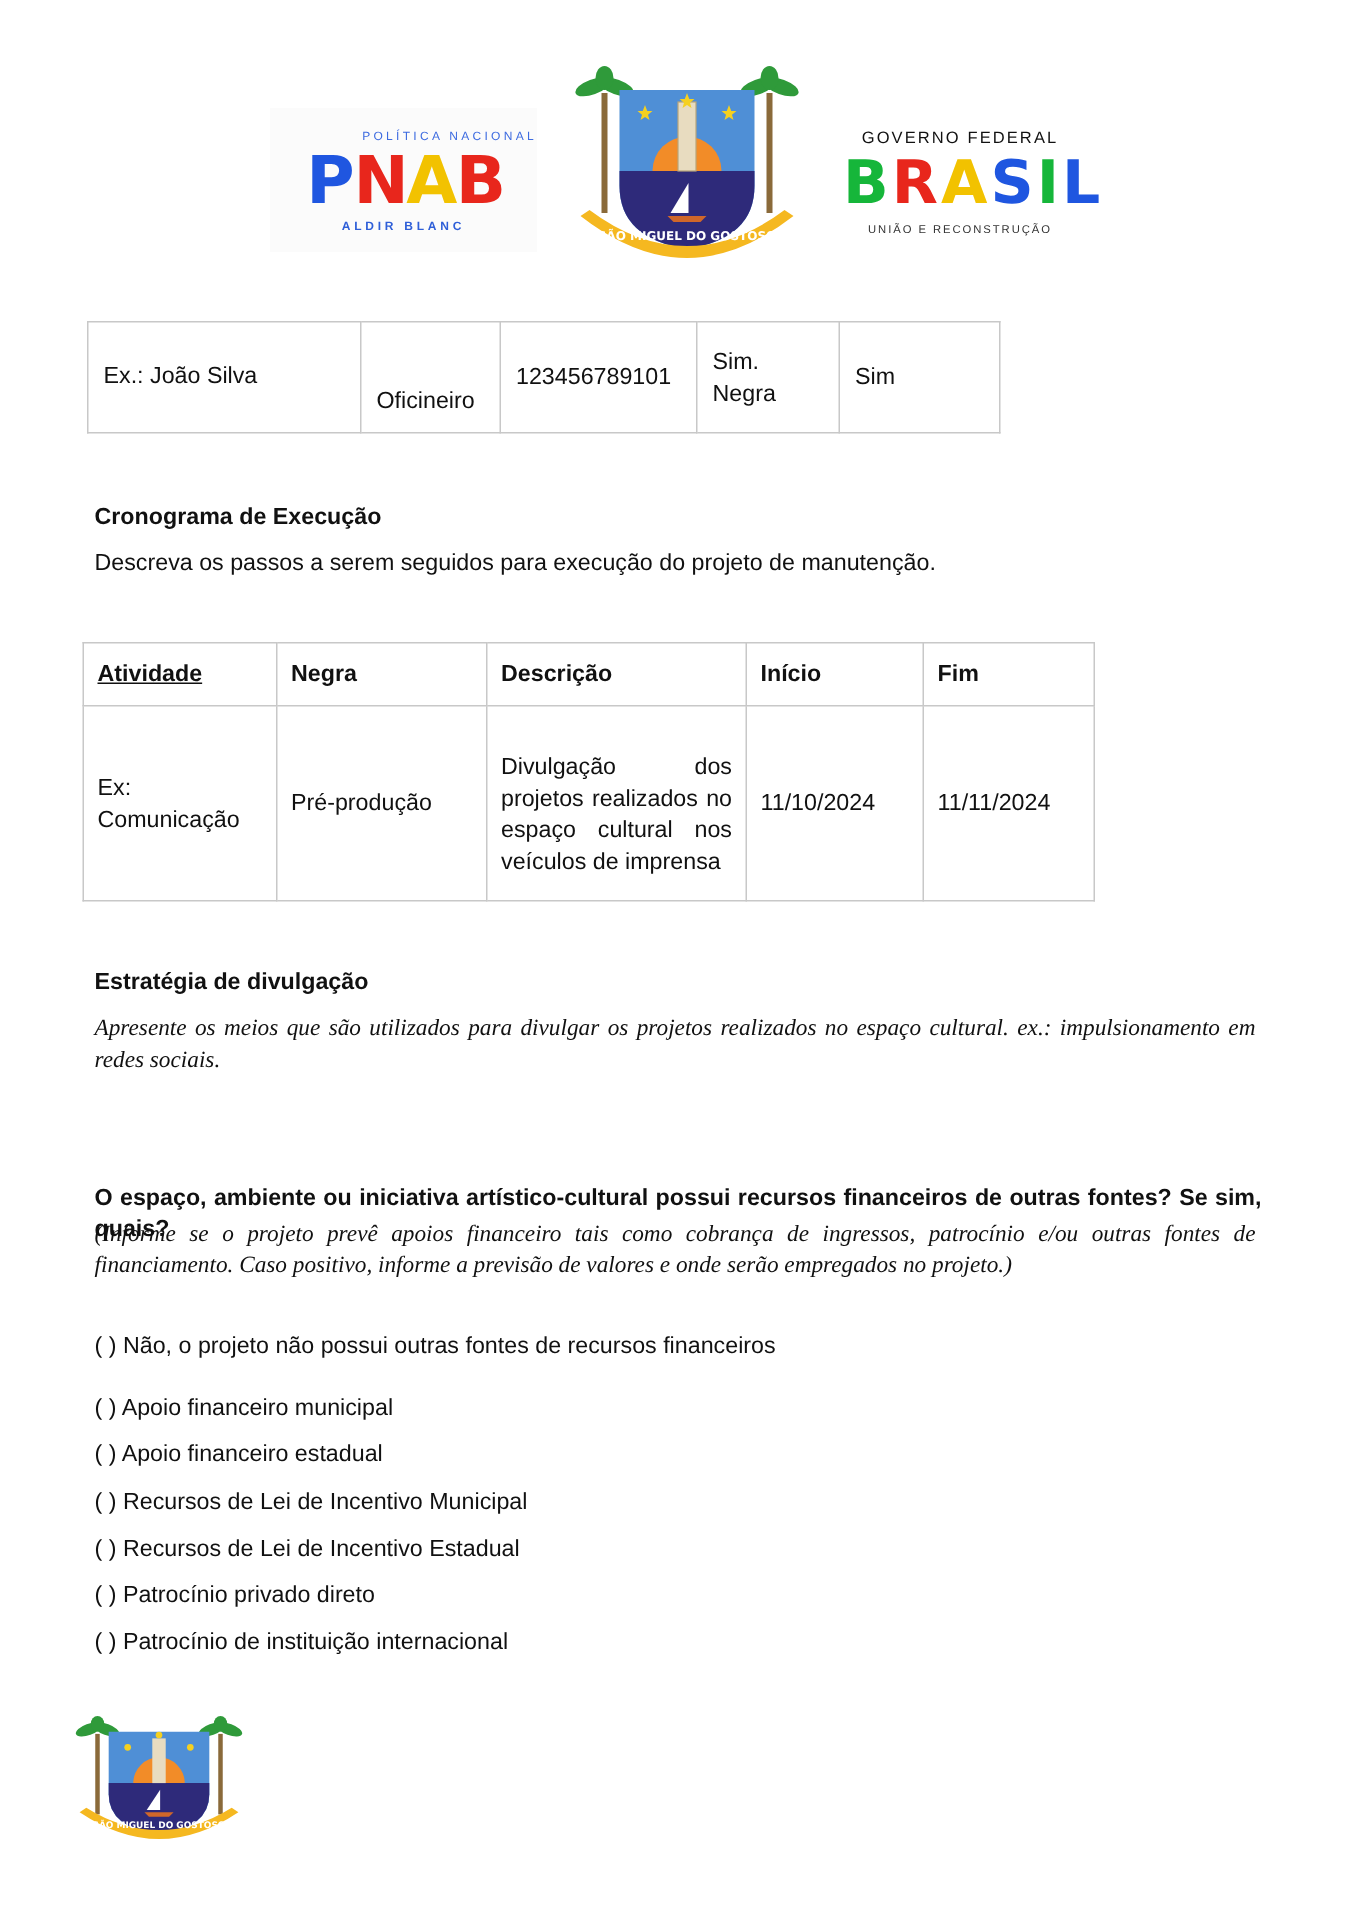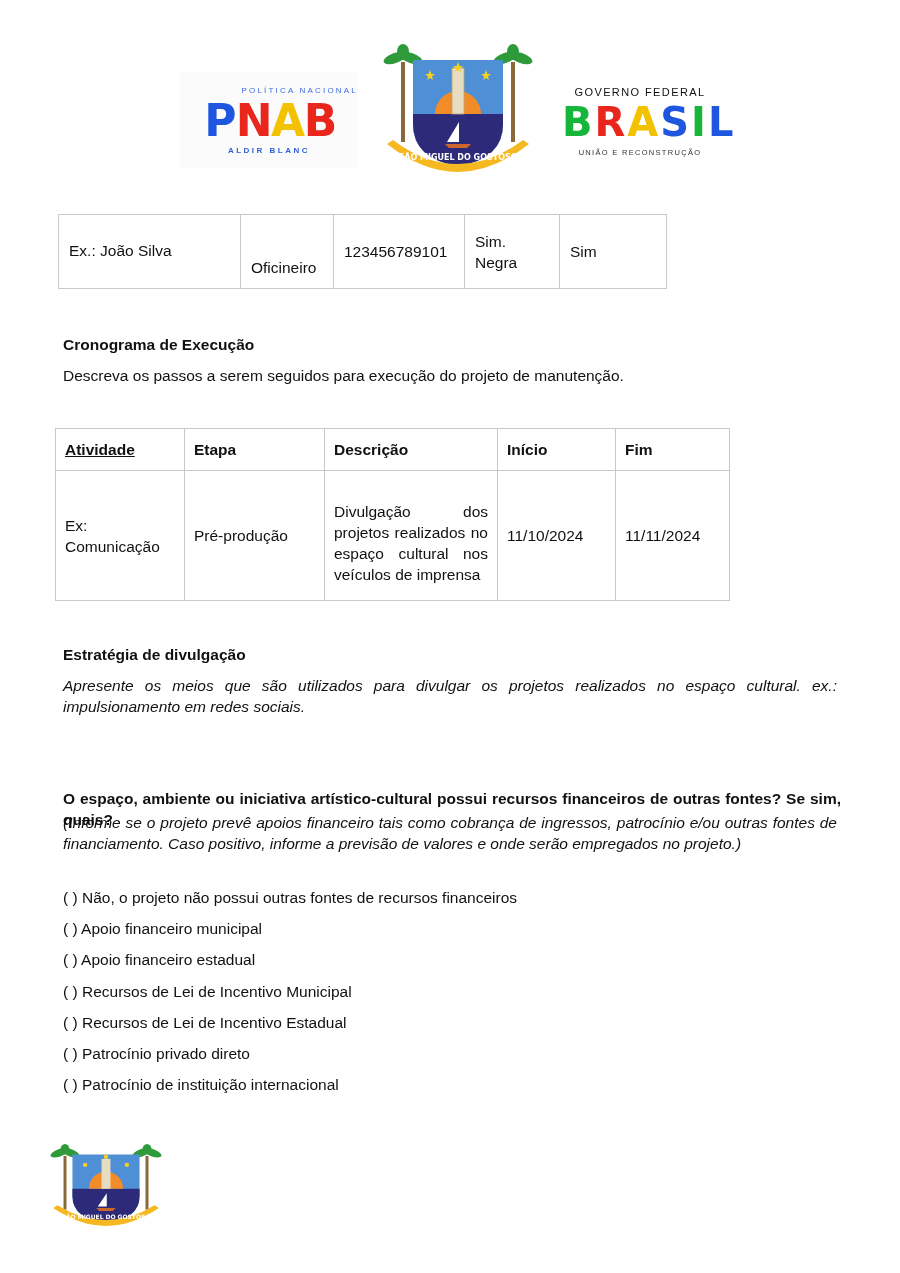--- a/index.html
+++ b/index.html
@@ -4,21 +4,21 @@
 <style>
   html, body { margin: 0; padding: 0; background: #ffffff; }
   body {
     width: 900px; height: 1273px; position: relative; overflow: hidden;
     font-family: "Liberation Sans", "DejaVu Sans", sans-serif;
     color: #111111;
   }
   .abs { position: absolute; }
   .txt { font-size: 15.5px; line-height: 21px; }
   .bold { font-weight: bold; }
-  .ital { font-style: italic; }
+  .ital { font-style: italic; font-family: Liberation Serif, serif; }
   .justify { text-align: justify; text-align-last: left; }
 
   
   .logo-pnab { left: 180px; top: 72px; width: 178px; height: 96px; background:#fbfbfb; }
   .pnab-top { position:absolute; left:0; right:0; top:14px; text-align:right; font-size:8px; letter-spacing:2.2px; color:#3d6be0; }
   .pnab-word { position:absolute; left:23px; top:28px; width:133px; height:42px; display:flex; }
   .pnab-word span { display:block; flex:1; font-weight:bold; font-size:44px; line-height:42px; text-align:center; font-family:"DejaVu Sans", sans-serif; letter-spacing:-2px; }
   .pnab-bot { position:absolute; left:0; right:0; top:74px; text-align:center; font-size:8px; font-weight:bold; letter-spacing:2.5px; color:#2f5fd8; }
 
   .logo-gov { left: 560px; top: 84px; width: 160px; height: 78px; }
@@ -104,21 +104,21 @@
 </tbody>
   </table>
 
 <div class="abs txt bold" style="left:63px; top:334px;">Cronograma de Execução</div>
 <div class="abs txt" style="left:63px; top:365px;">Descreva os passos a serem seguidos para execução do projeto de manutenção.</div>
 
 <table class="t2" style="left:55px; top:428px; width:675px;">
   <tbody>
       <tr>
     <th style="width:110px;text-decoration:underline;">Atividade</th>
-    <th style="width:121px;">Etapa</th>
+    <th style="width:121px;">Negra</th>
     <th style="width:154px;">Descrição</th>
     <th style="width:99px;">Início</th>
     <th>Fim</th>
   </tr>
   <tr style="height:130px;">
     <td>Ex: Comunicação</td>
     <td>Pré-produção</td>
     <td class="justify" style="padding-top:18px; padding-bottom:4px;">Divulgação dos projetos realizados no espaço cultural nos veículos de imprensa</td>
     <td>11/10/2024</td>
     <td>11/11/2024</td>
@@ -130,21 +130,21 @@
 <div class="abs txt ital justify" style="left:63px; top:675px; width:774px;">Apresente os meios que são utilizados para divulgar os projetos realizados no espaço cultural. ex.: impulsionamento em redes sociais.</div>
 
 <div class="abs txt bold justify" style="left:63px; top:788px; width:778px;">O espaço, ambiente ou iniciativa artístico-cultural possui recursos financeiros de outras fontes? Se sim, quais?</div>
 <div class="abs txt ital justify" style="left:63px; top:812px; width:774px;">(Informe se o projeto prevê apoios financeiro tais como cobrança de ingressos, patrocínio e/ou outras fontes de financiamento. Caso positivo, informe a previsão de valores e onde serão empregados no projeto.)</div>
 
 <div class="abs" style="left:63px; top:887px;">
   <div class="txt" style="height:31.2px;">
     <span>(  )</span>
     <span>Não, o projeto não possui outras fontes de recursos financeiros</span>
   </div>
-  <div class="txt" style="height:31.2px;">
+  <div class="txt" style="height:31.2px;margin-top:10px;">
     <span>(  )</span>
     <span>Apoio financeiro municipal</span>
   </div>
   <div class="txt" style="height:31.2px;">
     <span>(  )</span>
     <span>Apoio financeiro estadual</span>
   </div>
   <div class="txt" style="height:31.2px;">
     <span>(  )</span>
     <span>Recursos de Lei de Incentivo Municipal</span>

